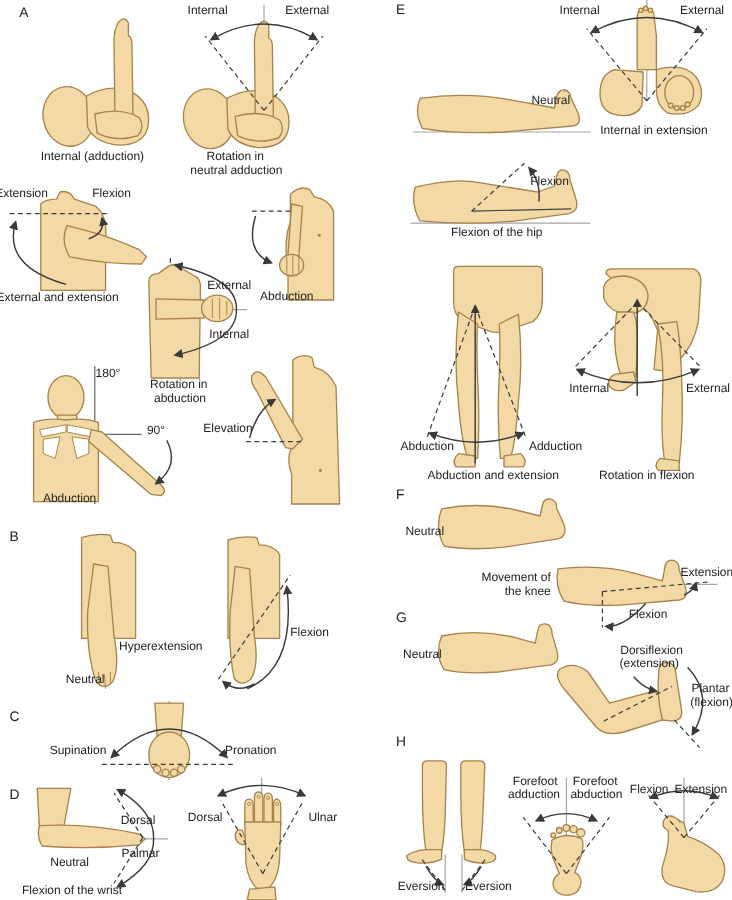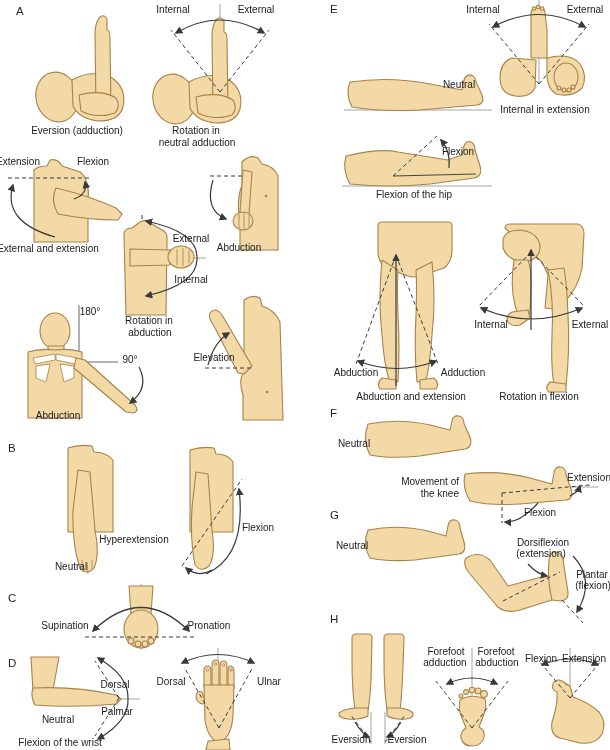--- a/index.html
+++ b/index.html
@@ -272,37 +272,37 @@
     <path class="body" d="M557,692 Q551,690 553,684 Q556,678 562,681 L570,686 L573,697 Q588,702 599,712 Q607,722 602,734 Q596,745 580,743 L560,738 Q550,735 552,722 Q556,710 557,700 Z"></path>
     <path fill="none" stroke="var(--outline)" stroke-width="0.8" d="M558,684 L562,688 M564,682 L567,686"></path>
     <path class="dash" d="M570,698 L539,661"></path>
     <path class="dash" d="M570,698 L601,661"></path>
     <path class="arc" d="M542,665 Q570,653 598,665" marker-start="url(#arw)" marker-end="url(#arw)"></path>
   </g>
 </svg>
 
 <div>
   <div class="lbl letter" style="left:16px;top:6px">A</div>
-  <div class="lbl" style="left:77px;top:125px">Eversion (adduction)</div>
+  <div class="lbl" style="left:77px;top:125px">Internal (adduction)</div>
   <div class="lbl" style="left:173px;top:4px">Internal</div>
   <div class="lbl" style="left:256px;top:4px">External</div>
   <div class="lbl" style="left:196px;top:125px">Rotation in</div>
   <div class="lbl" style="left:197px;top:137px">neutral adduction</div>
   <div class="lbl" style="left:18px;top:156px">Extension</div>
   <div class="lbl" style="left:93px;top:156px">Flexion</div>
   <div class="lbl" style="left:48px;top:243px">External and extension</div>
   <div class="lbl" style="left:191px;top:233px">External</div>
   <div class="lbl" style="left:191px;top:274px">Internal</div>
   <div class="lbl" style="left:149px;top:315px">Rotation in</div>
   <div class="lbl" style="left:150px;top:327px">abduction</div>
   <div class="lbl" style="left:239px;top:242px">Abduction</div>
   <div class="lbl" style="left:90px;top:306px">180°</div>
   <div class="lbl" style="left:130px;top:354px">90°</div>
   <div class="lbl" style="left:58px;top:410px">Abduction</div>
-  <div class="lbl" style="left:214px;top:352px">Elevation</div>
+  <div class="lbl" style="left:190px;top:352px">Elevation</div>
 
   <div class="lbl letter" style="left:8px;top:443px">B</div>
   <div class="lbl" style="left:134px;top:534px">Hyperextension</div>
   <div class="lbl" style="left:71px;top:561px">Neutral</div>
   <div class="lbl" style="left:258px;top:522px">Flexion</div>
 
   <div class="lbl letter" style="left:8px;top:593px">C</div>
   <div class="lbl" style="left:65px;top:620px">Supination</div>
   <div class="lbl" style="left:209px;top:620px">Pronation</div>
 

